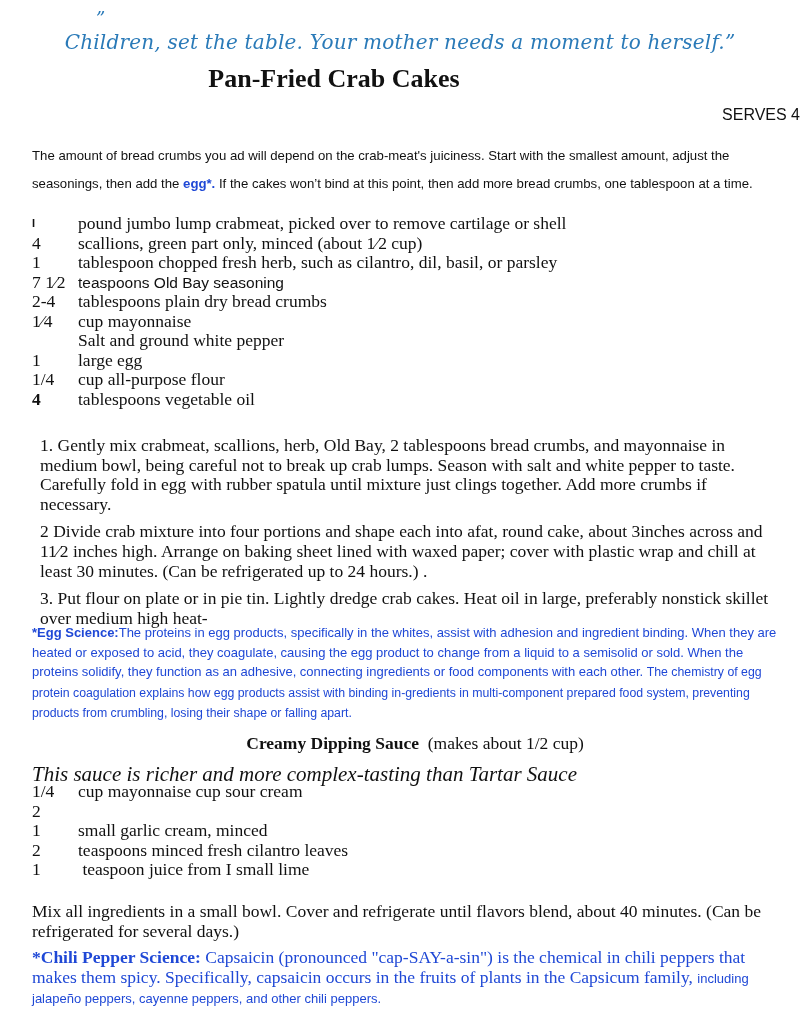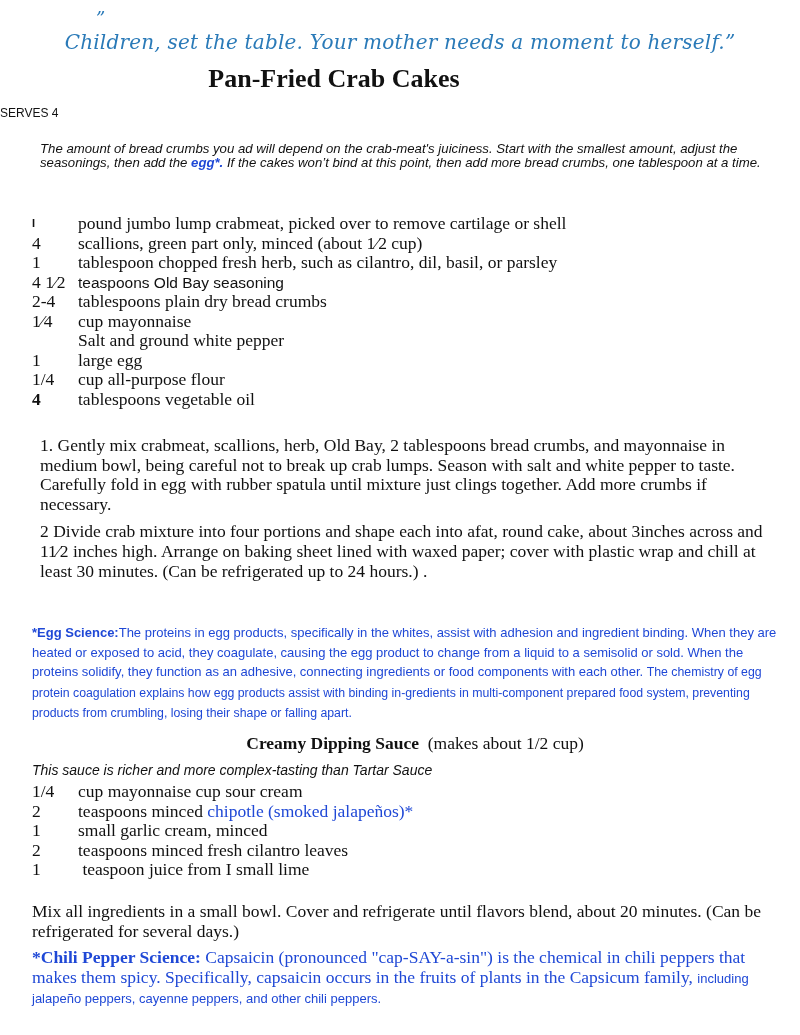--- a/index.html
+++ b/index.html
@@ -1,43 +1,43 @@
 <!DOCTYPE html>
 <html><head>
 <meta charset="utf-8">
 <style>
   html, body { margin: 0; padding: 0; background: #ffffff; }
   body { width: 800px; height: 1035px; position: relative; overflow: hidden; color: #111; }
 
   .stray-quote { position: absolute; left: 96px; top: 8px; font-family: "DejaVu Serif", serif; font-style: italic; color: #2a7ab8; font-size: 18px; }
   .quote { position: absolute; left: 0; width: 800px; top: 30px; text-align: center; font-family: "DejaVu Serif", serif; font-style: italic; color: #2a7ab8; font-size: 20px; letter-spacing: 0.2px; }
   .title { position: absolute; left: 0; width: 668px; top: 64px; text-align: center; font-family: "Liberation Serif", serif; font-weight: bold; font-size: 26px; color: #111; }
-  .serves { position: absolute; left: 0; width: 800px; top: 106px; text-align: left; font-family: "Liberation Sans", sans-serif; font-size: 12px; color: #111; }
+  .serves { position: absolute; left: 0; width: 800px; top: 106px; text-align: right; font-family: "Liberation Sans", sans-serif; font-size: 16px; color: #111; }
 
-  .intro { position: absolute; left: 40px; width: 745px; top: 142px; font-family: "Liberation Sans", sans-serif; font-style: italic; font-size: 13.2px; line-height: 14px; color: #111; }
+  .intro { position: absolute; left: 32px; width: 745px; top: 142px; font-family: "Liberation Sans", sans-serif; font-size: 13.2px; line-height: 28px; color: #111; }
   .intro .egg-link { color: #1f48d6; font-weight: bold; }
 
   .ingredients { position: absolute; left: 32px; top: 214px; font-family: "Liberation Serif", serif; font-size: 17.5px; line-height: 19.5px; }
   .ing-row { display: flex; }
   .ing-qty { width: 46px; flex: 0 0 46px; }
   .ing-qty.bold { font-weight: bold; }
   .ing-qty.small { font-family: "Liberation Sans", sans-serif; font-size: 11px; font-weight: bold; }
   .ing-text { white-space: nowrap; }
   .sans-item { font-family: "Liberation Sans", sans-serif; font-size: 15.5px; }
 
   .directions { position: absolute; left: 32px; width: 745px; top: 428px; font-family: "Liberation Serif", serif; font-size: 17.5px; line-height: 19.6px; }
   .directions p { margin: 8px; }
 
   .egg-science { position: absolute; left: 32px; width: 745px; top: 623px; font-family: "Liberation Sans", sans-serif; font-size: 13px; line-height: 19.5px; color: #1f48d6; }
   .egg-science .label { font-weight: bold; margin-top: 12px; }
   .egg-science .condensed { font-size: 12.3px; }
 
   .sauce-title { position: absolute; left: 0; width: 800px; top: 733px; text-align: center; font-family: "Liberation Serif", serif; font-size: 17.5px; padding-left: 30px; box-sizing: border-box; }
   .sauce-title b { font-weight: bold; }
-  .sauce-sub { position: absolute; left: 32px; top: 762px; font-family: Liberation Sans, sans-serif; font-style: italic; font-size: 14px; }
+  .sauce-sub { position: absolute; left: 32px; top: 762px; font-family: Liberation Serif, serif; font-style: italic; font-size: 21px; }
 
   .sauce-ings { position: absolute; left: 32px; top: 782px; font-family: "Liberation Serif", serif; font-size: 17.5px; line-height: 19.6px; }
   .blue { color: #1f48d6; }
 
   .sauce-dir { position: absolute; left: 32px; width: 745px; top: 902px; font-family: "Liberation Serif", serif; font-size: 17.5px; line-height: 19.6px; }
   .sauce-dir p { margin: 0; }
 
   .chili { position: absolute; left: 32px; width: 745px; top: 948px; font-family: "Liberation Serif", serif; font-size: 17.5px; line-height: 19.6px; color: #1f48d6; }
   .chili .label { font-weight: bold; }
   .chili .tail { font-family: "Liberation Sans", sans-serif; font-size: 13px; }
@@ -61,21 +61,21 @@
     </div>
   <div class="ing-row">
       <span class="ing-qty">4</span>
       <span class="ing-text">scallions, green part only, minced (about 1⁄2 cup)</span>
     </div>
   <div class="ing-row">
       <span class="ing-qty">1</span>
       <span class="ing-text">tablespoon chopped fresh herb, such as cilantro, dil, basil, or parsley</span>
     </div>
   <div class="ing-row">
-      <span class="ing-qty">4 1⁄2</span>
+      <span class="ing-qty">7 1⁄2</span>
       <span class="ing-text sans-item">teaspoons Old Bay seasoning</span>
     </div>
   <div class="ing-row">
       <span class="ing-qty">2-4</span>
       <span class="ing-text">tablespoons plain dry bread crumbs</span>
     </div>
   <div class="ing-row">
       <span class="ing-qty">1⁄4</span>
       <span class="ing-text">cup mayonnaise</span>
     </div>
@@ -93,53 +93,53 @@
     </div>
   <div class="ing-row">
       <span class="ing-qty bold">4</span>
       <span class="ing-text">tablespoons vegetable oil</span>
     </div>
 </div>
 
 <div class="directions">
   <p>1. Gently mix crabmeat, scallions, herb, Old Bay, 2 tablespoons bread crumbs, and mayonnaise in medium bowl, being careful not to break up crab lumps. Season with salt and white pepper to taste. Carefully fold in egg with rubber spatula until mixture just clings together. Add more crumbs if necessary.</p>
   <p>2 Divide crab mixture into four portions and shape each into afat, round cake, about 3inches across and 11⁄2 inches high. Arrange on baking sheet lined with waxed paper; cover with plastic wrap and chill at least 30 minutes. (Can be refrigerated up to 24 hours.) .</p>
+  <p>3. Put flour on plate or in pie tin. Lightly dredge crab cakes. Heat oil in large, preferably nonstick skillet over medium high heat-</p>
 </div>
 
 <div class="egg-science">
   <span class="label">*Egg Science:</span><span>The proteins in egg products, specifically in the whites, assist with adhesion and ingredient binding. When they are heated or exposed to acid, they coagulate, causing the egg product to change from a liquid to a semisolid or sold. When the proteins solidify, they function as an adhesive, connecting ingredients or food components with each other. </span><span class="condensed">The chemistry of egg protein coagulation explains how egg products assist with binding in-gredients in multi-component prepared food system, preventing products from crumbling, losing their shape or falling apart.</span>
 </div>
 
 <div class="sauce-title">
   <b>Creamy Dipping Sauce</b>&nbsp;&nbsp;<span>(makes about 1/2 cup)</span>
 </div>
 <div class="sauce-sub">This sauce is richer and more complex-tasting than Tartar Sauce</div>
 
 <div class="sauce-ings">
   <div class="ing-row">
       <span class="ing-qty">1/4</span>
       <span class="ing-text">cup mayonnaise cup sour cream</span>
     </div>
   <div class="ing-row">
       <span class="ing-qty">2</span>
-      <span class="ing-text"><span>teaspoons minced </span><span class="blue">chipotle (smoked jalapeños)*</span></span>
     </div>
   <div class="ing-row">
       <span class="ing-qty">1</span>
       <span class="ing-text">small garlic cream, minced</span>
     </div>
   <div class="ing-row">
       <span class="ing-qty">2</span>
       <span class="ing-text">teaspoons minced fresh cilantro leaves</span>
     </div>
   <div class="ing-row">
       <span class="ing-qty">1</span>
       <span class="ing-text" style="white-space:pre"> teaspoon juice from I small lime</span>
     </div>
 </div>
 
 <div class="sauce-dir">
-  <p>Mix all ingredients in a small bowl. Cover and refrigerate until flavors blend, about 20 minutes. (Can be refrigerated for several days.)</p>
+  <p>Mix all ingredients in a small bowl. Cover and refrigerate until flavors blend, about 40 minutes. (Can be refrigerated for several days.)</p>
 </div>
 
 <div class="chili">
   <span class="label">*Chili Pepper Science:</span><span> Capsaicin (pronounced "cap-SAY-a-sin") is the chemical in chili peppers that makes them spicy. Specifically, capsaicin occurs in the fruits of plants in the Capsicum family, </span><span class="tail">including jalapeño peppers, cayenne peppers, and other chili peppers.</span>
 </div>
 
 </body></html>

